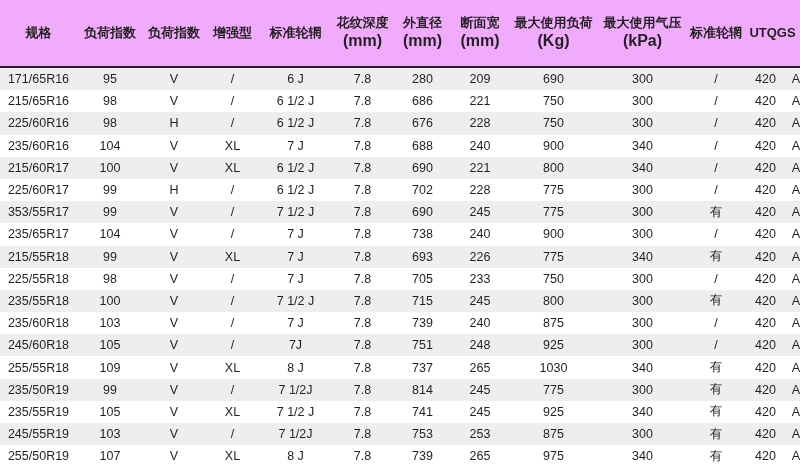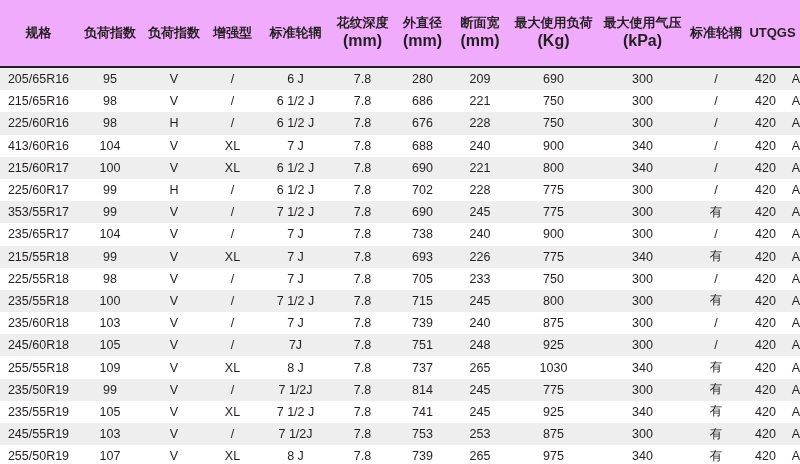--- a/index.html
+++ b/index.html
@@ -88,21 +88,21 @@
         <th><span>外直径</span><span class="hdr-unit">(mm)</span></th>
         <th><span>断面宽</span><span class="hdr-unit">(mm)</span></th>
         <th><span>最大使用负荷</span><span class="hdr-unit">(Kg)</span></th>
         <th><span>最大使用气压</span><span class="hdr-unit">(kPa)</span></th>
         <th><span>标准轮辋</span></th>
         <th><span>UTQGS</span></th>
       </tr>
   </thead>
   <tbody>
       <tr class="odd">
-        <td class="spec-cell">205/65R16</td>
+        <td class="spec-cell">171/65R16</td>
         <td>95</td>
         <td>V</td>
         <td>/</td>
         <td>6 J</td>
         <td>7.8</td>
         <td>280</td>
         <td>209</td>
         <td>690</td>
         <td>300</td>
         <td>/</td>
@@ -130,21 +130,21 @@
         <td>6 1/2 J</td>
         <td>7.8</td>
         <td>676</td>
         <td>228</td>
         <td>750</td>
         <td>300</td>
         <td>/</td>
         <td class="utqgs-cell"><span>420</span><span>A</span><span>A</span></td>
       </tr>
       <tr class="even">
-        <td class="spec-cell">413/60R16</td>
+        <td class="spec-cell">235/60R16</td>
         <td>104</td>
         <td>V</td>
         <td>XL</td>
         <td>7 J</td>
         <td>7.8</td>
         <td>688</td>
         <td>240</td>
         <td>900</td>
         <td>340</td>
         <td>/</td>

